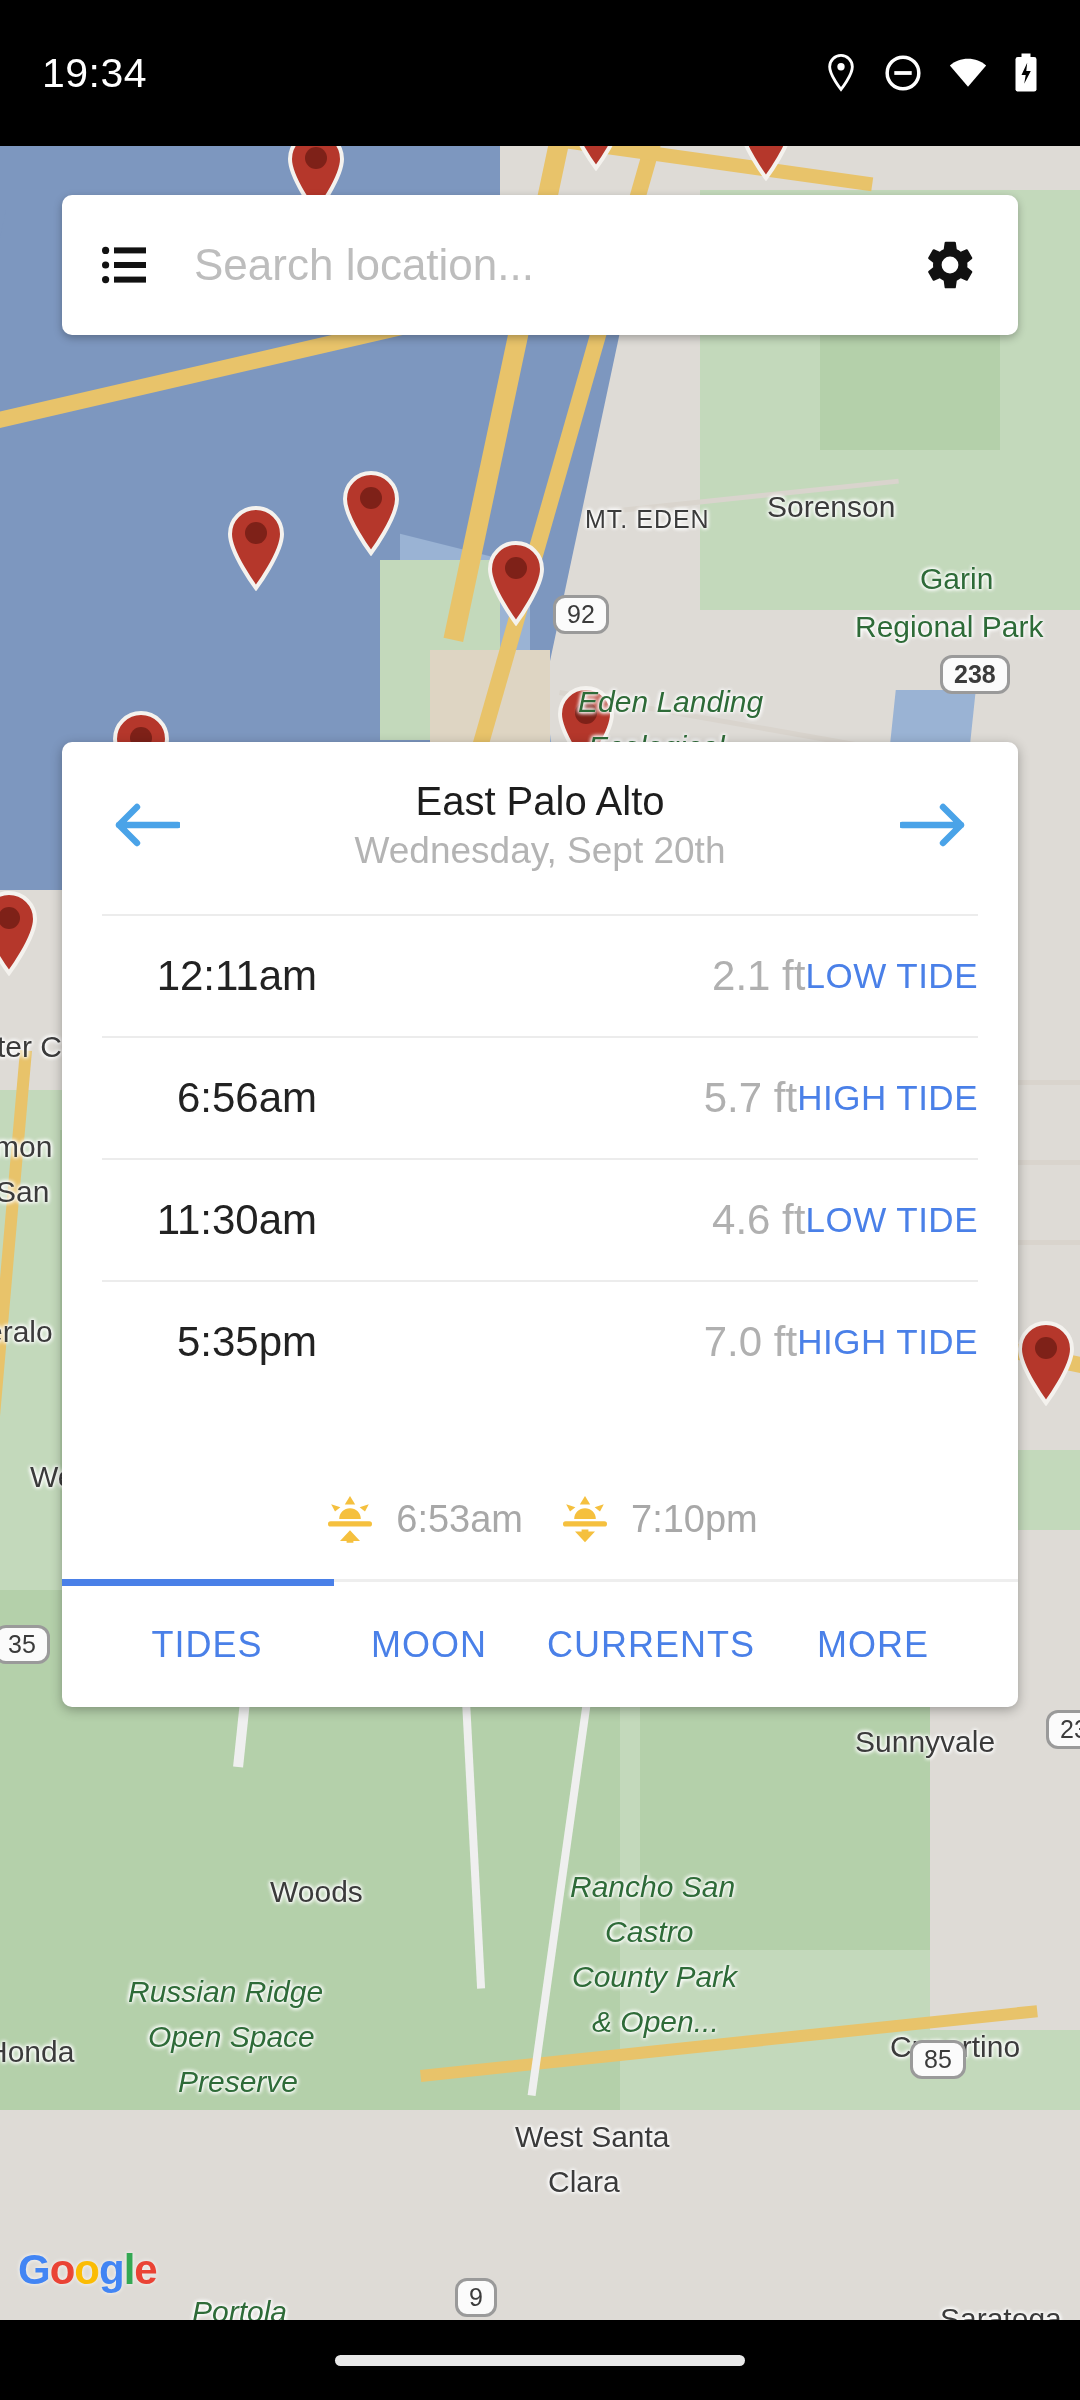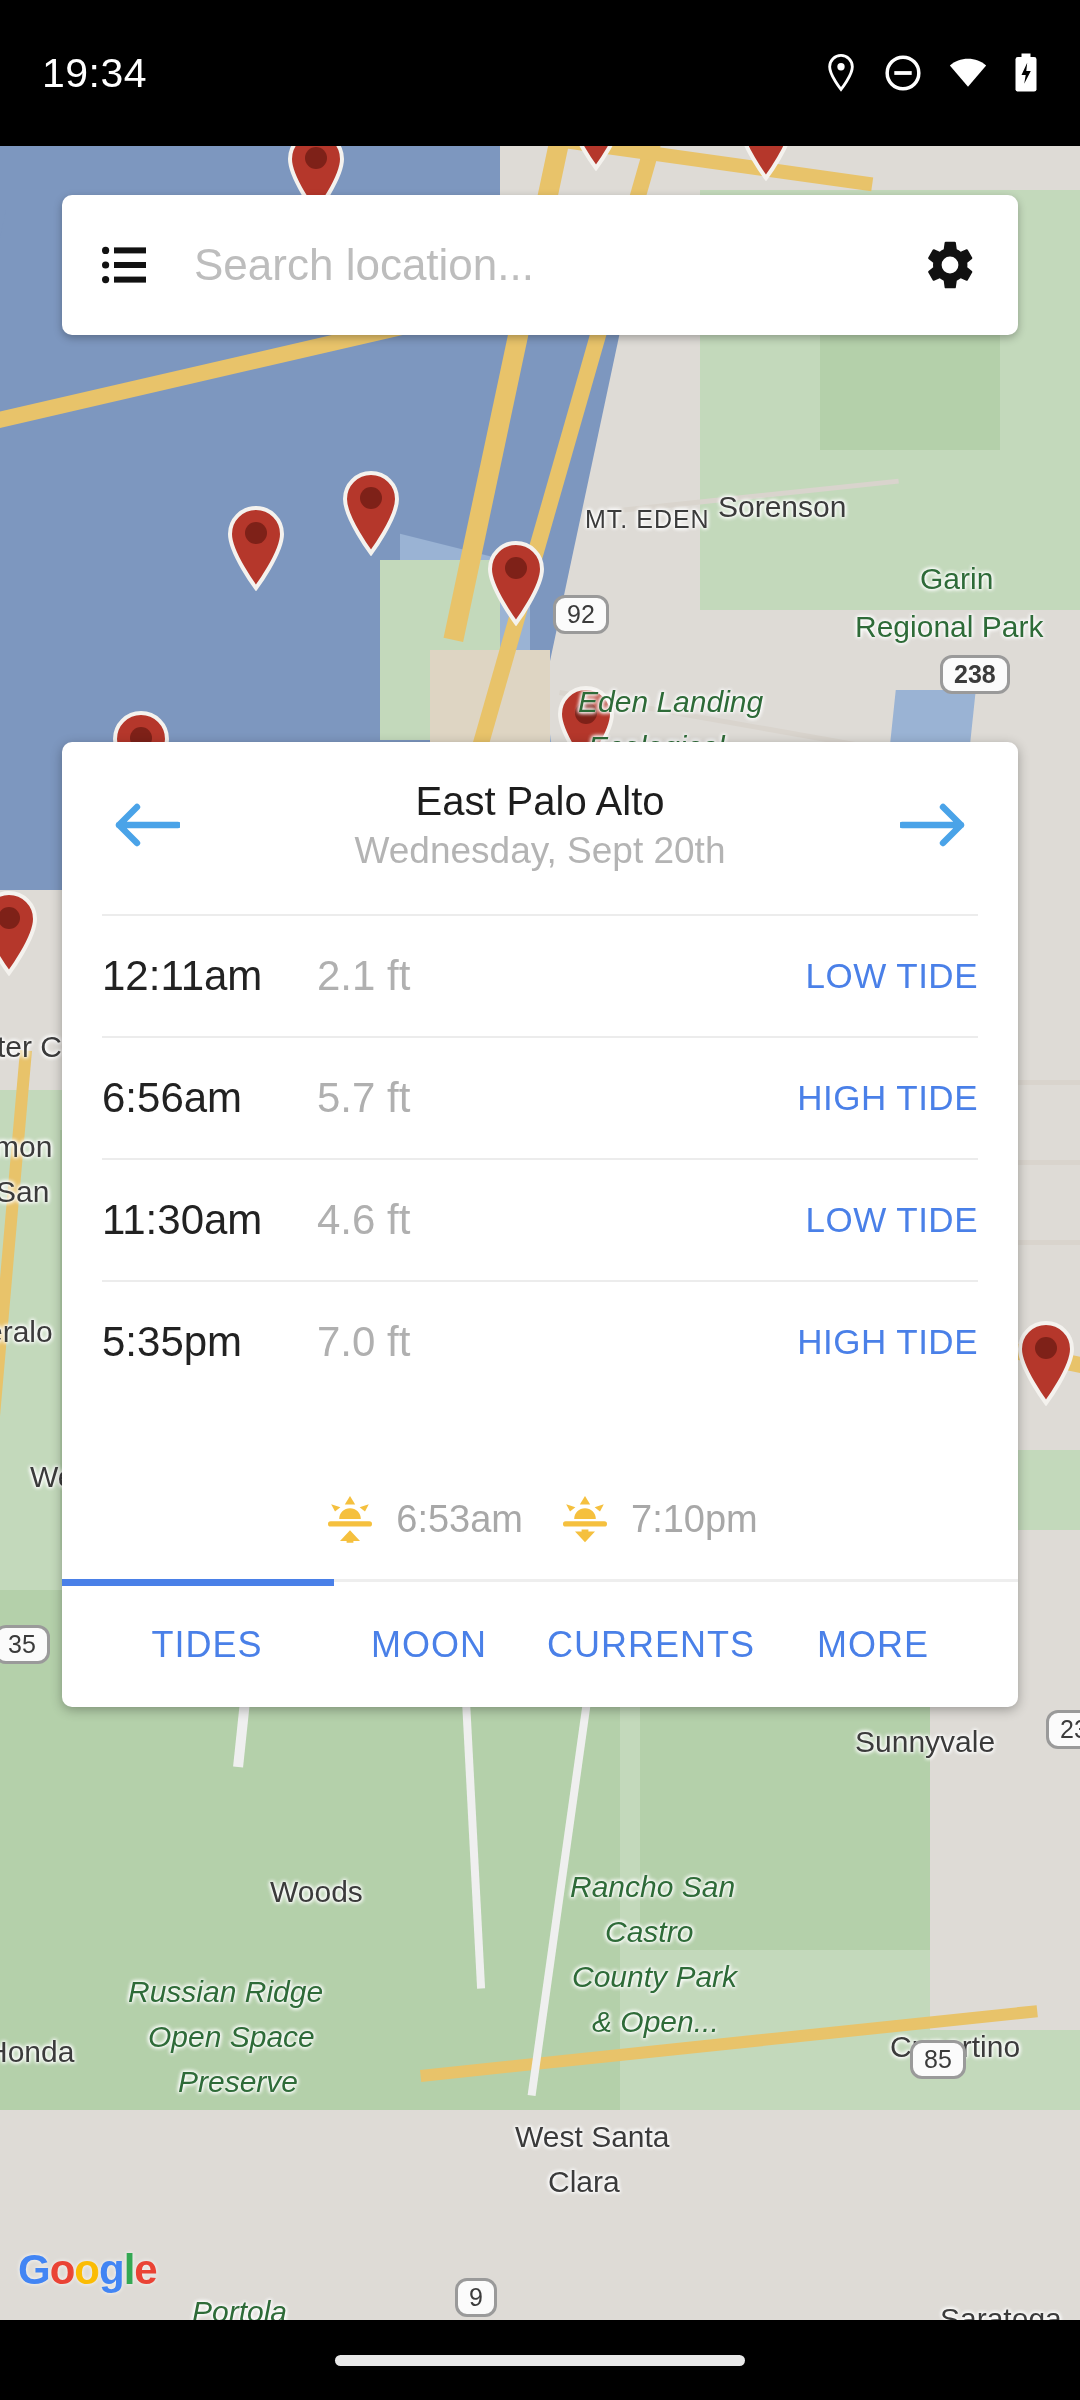--- a/index.html
+++ b/index.html
@@ -102,21 +102,21 @@
   #card-location { font-size:40px; color:#1d1d1d; line-height:1.18; }
   #card-date { font-size:37px; color:#b4b4b4; margin-top:4px; }
   .nav-arrow {
     position:absolute; top:52%; transform:translateY(-50%);
     width:90px; height:70px; display:flex; align-items:center; justify-content:center;
     cursor:pointer;
   }
   #prev-day { left:40px; }
   #next-day { right:40px; }
 
-  #tide-list { flex:1; padding:12px 40px; }
+  #tide-list { flex:1; padding:12px 40px;text-align:right; }
   .tide-row {
     height:122px; display:flex; align-items:center;
     border-top:2px solid #ececec;
   }
   .tide-time { font-size:42px; color:#222; min-width:215px; }
   .tide-height { font-size:42px; color:#b0b0b0; flex:1; }
   .tide-type { font-size:35px; color:#4a80e8; letter-spacing:.5px; }
 
   #sun-row {
     display:flex; align-items:center; justify-content:center;
@@ -249,21 +249,21 @@
   </div>
   <div class="pin" style="left:1015px;top:1190px;">
     <svg viewBox="0 0 62 86" width="62" height="86">
         <path d="M31 3C16.6 3 5 14.6 5 29c0 19 26 54 26 54s26-35 26-54C57 14.6 45.4 3 31 3z" fill="#b5372b" stroke="#f4f2ee" stroke-width="4"></path>
         <circle cx="31" cy="28" r="11" fill="#7e2118"></circle>
       </svg>
   </div>
 
   <span class="mlabel" style="left:690px;top:125px;">Castro Valley</span>
   <span class="mlabel small" style="left:585px;top:375px;">MT. EDEN</span>
-  <span class="mlabel" style="left:718px;top:360px;">Sorenson</span>
+  <span class="mlabel" style="left:767px;top:360px;">Sorenson</span>
   <span class="mlabel green" style="left:920px;top:432px;">Garin</span>
   <span class="mlabel green" style="left:855px;top:480px;">Regional Park</span>
   <span class="mlabel park" style="left:578px;top:555px;">Eden Landing</span>
   <span class="mlabel park" style="left:588px;top:600px;">Ecological</span>
   <span class="mlabel park" style="left:612px;top:645px;">Reserve</span>
   <span class="mlabel" style="left:830px;top:630px;">Union City</span>
   <span class="mlabel" style="left:-18px;top:900px;">ster C</span>
   <span class="mlabel" style="left:-16px;top:1000px;">rmon</span>
   <span class="mlabel" style="left:-4px;top:1045px;">San</span>
   <span class="mlabel" style="left:-14px;top:1185px;">eralo</span>

